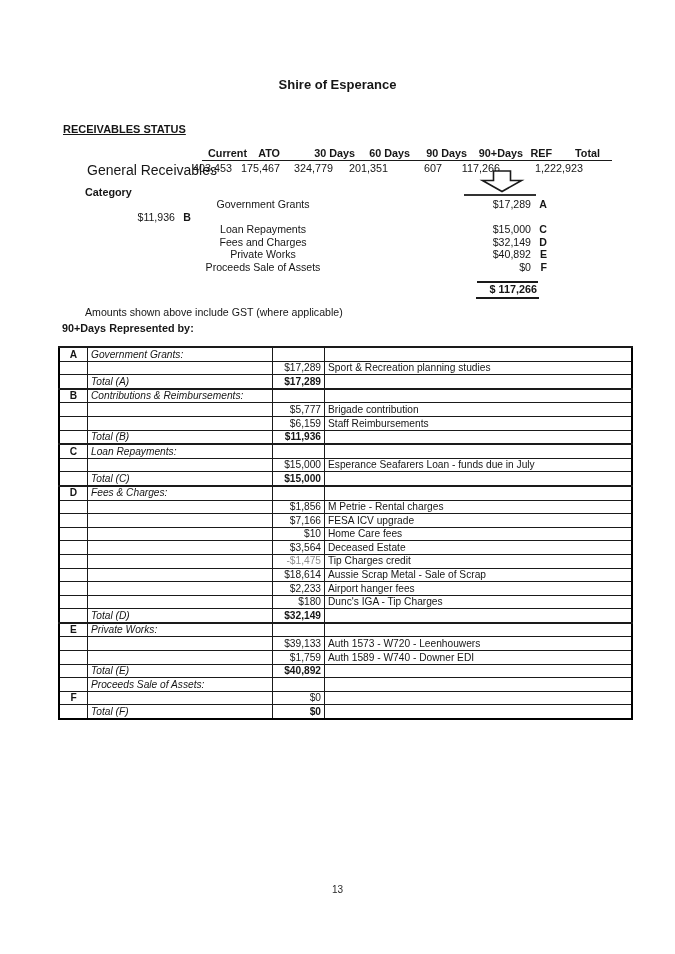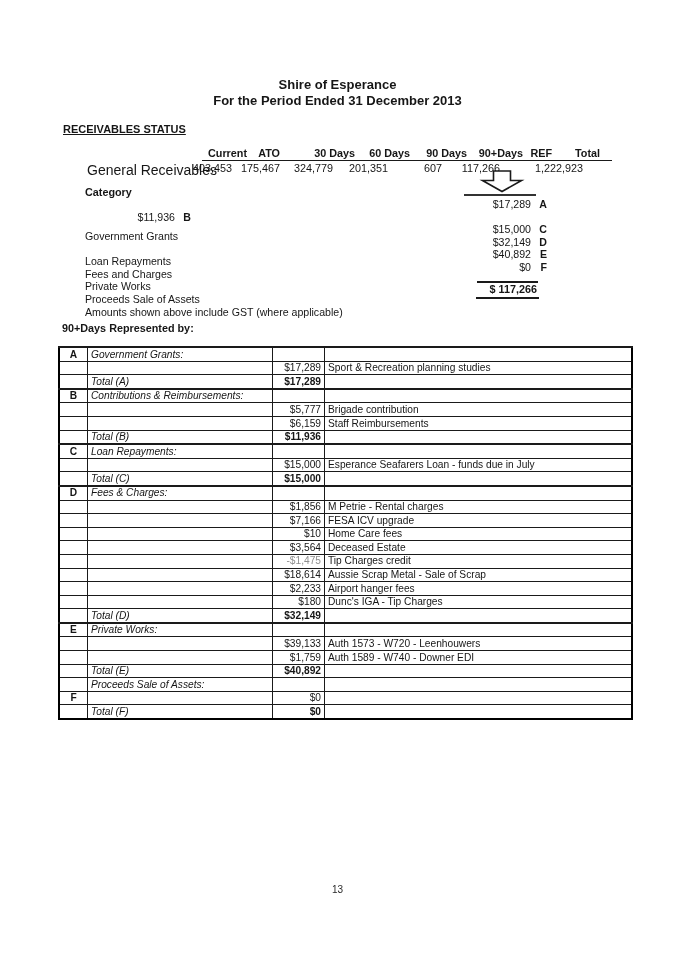--- a/index.html
+++ b/index.html
@@ -22,21 +22,21 @@
   .sum-underline{left:202px;top:159.5px;width:410px;height:1.5px;background:#1a1a1a;}
 
   
   .arrow-wrap{left:479px;top:170px;width:46px;height:23px;}
   .cat-overline{left:464px;top:194px;width:72px;height:1.5px;background:#333;}
 
   
   .cat-heading{left:85px;top:186px;font-size:10.8px;font-weight:bold;}
   .cat-rows{left:85px;top:198px;width:462px;}
   .cat-row{display:flex;align-items:flex-start;height:12.6px;font-size:10.6px;line-height:12.4px;}
-  .cat-label{flex:1;text-align:left;margin-top:32px;}
+  .cat-label{flex:1;text-align:center;}
   .cat-amount{width:90px;text-align:right;}
   .cat-ref{width:16px;text-align:right;font-weight:bold;}
 
   .cat-total-overline{left:477px;top:281px;width:61px;height:1.5px;background:#1a1a1a;}
   .cat-total{left:407px;top:283px;width:130px;text-align:right;font-size:10.8px;font-weight:bold;}
   .cat-total-underline{left:476px;top:297px;width:63px;height:2px;background:#1a1a1a;}
   .gst-note{left:85px;top:306px;font-size:10.6px;}
 
   
   .breakdown-heading{left:62px;top:322px;font-size:10.8px;font-weight:bold;}
@@ -57,21 +57,20 @@
 
   .page-number{left:0;top:884px;width:675px;text-align:center;font-size:10px;color:#2a2a2a;}
 </style>
 </head>
 <body>
 
 <div class="page">
 
   <div class="abs titles">
     <div>Shire of Esperance</div>
-    <div>For the Period Ended 31 December 2013</div>
   </div>
 
   <div class="abs section-heading">RECEIVABLES STATUS</div>
 
   <div class="abs sum-headers">
       <span class="sum-h" style="right: 428px;">Current</span>
       <span class="sum-h" style="right: 395px;">ATO</span>
       <span class="sum-h" style="right: 320px;">30 Days</span>
       <span class="sum-h" style="right: 265px;">60 Days</span>
       <span class="sum-h" style="right: 208px;">90 Days</span>

